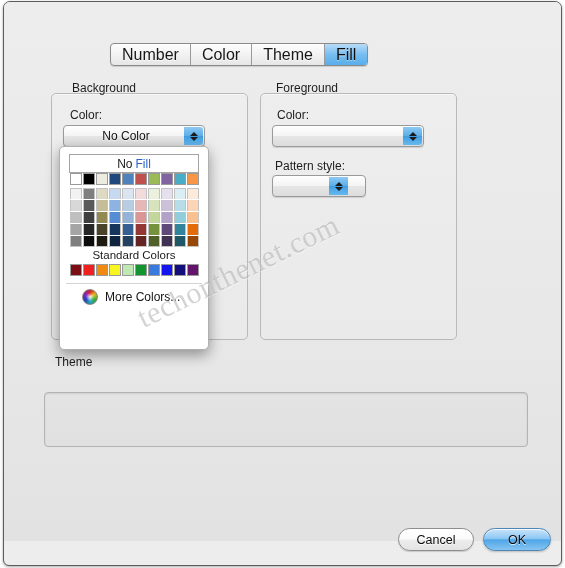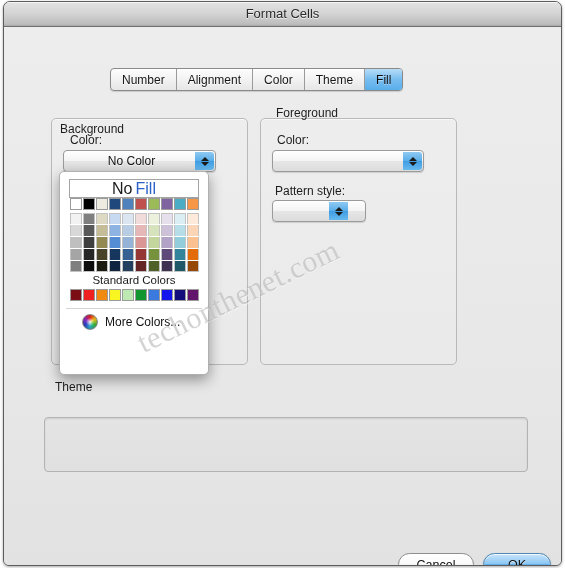--- a/index.html
+++ b/index.html
@@ -56,21 +56,21 @@
     border-radius: 4px;
     background: linear-gradient(to bottom, #fdfdfd 0%, #f2f2f2 50%, #e6e6e6 100%);
     box-shadow: 0 1px 1px rgba(0,0,0,.14), inset 0 1px 0 #ffffff;
     overflow: hidden;
     z-index: 5;
   }
   .tab {
     position: relative;
     display: flex; align-items: center; justify-content: center;
     padding: 0 11px;
-    font-size: 12px;
+    font-size: 16px;
     color: #161616;
     border-right: 1px solid #9a9a9a;
     text-shadow: 0 1px 0 rgba(255,255,255,.8);
   }
   .tab:last-child { border-right: none; }
   .tab.selected {
     background: linear-gradient(to bottom, #b8dcf7 0%, #77bdf0 50%, #59aeea 100%);
     color: #0b0b0b;
     text-shadow: 0 1px 0 rgba(255,255,255,.45);
   }
@@ -85,21 +85,21 @@
   }
   .group-label {
     position: absolute;
     font-size: 12px;
     color: #1d1d1d;
     background: transparent;
     padding: 0 4px;
     z-index: 4;
   }
   #bg-group  { left: 47px;  top: 91px;  width: 197px; height: 247px; }
-  #bg-label  { left: 52px;  top: 79px; margin-top: 16px; }
+  #bg-label  { left: 64px;  top: 79px; }
   #fg-group  { left: 256px; top: 91px;  width: 197px; height: 247px; }
   #fg-label  { left: 268px; top: 79px; }
   #sample-group { left: 40px; top: 390px; width: 484px; height: 55px;
       border:1px solid #b3b3b3; border-radius:4px;
       background: linear-gradient(to bottom,#e4e4e4,#e0e0e0);
       box-shadow: inset 0 1px 2px rgba(0,0,0,.10); }
   #sample-label { left: 47px; top: 353px; font-weight: normal; }
 
   .field-label {
     position: absolute;
@@ -132,21 +132,21 @@
     border-radius: 0 3px 3px 0;
     background: linear-gradient(to bottom, #8fc9f2 0%, #5aaee9 48%, #3f9ee3 52%, #67b9ee 100%);
     display: flex; flex-direction: column;
     align-items: center; justify-content: center;
     gap: 1px;
   }
   .arrows .up, .arrows .dn { width: 0; height: 0; border-left: 4px solid transparent; border-right: 4px solid transparent; }
   .arrows .up { border-bottom: 4px solid #1b1b1b; }
   .arrows .dn { border-top: 4px solid #1b1b1b; }
 
-  #bg-color-popup   { left: 59px;  top: 123px; width: 153px; }
+  #bg-color-popup   { left: 59px;  top: 123px; width: 142px; }
   #fg-color-popup   { left: 268px; top: 123px; width: 152px; }
   #pattern-popup    { left: 268px; top: 173px; width: 94px; }
   #pattern-popup .pv { padding-right: 0; }
   #pattern-popup .arrows {
     left: 56px; right: auto; width: 19px; border-radius: 0;
   }
   #bg-color-label { left: 66px;  top: 106px; }
   #fg-color-label { left: 273px; top: 106px; }
   #pattern-label  { left: 271px; top: 157px; }
 
@@ -161,21 +161,21 @@
     box-shadow: 0 5px 14px rgba(0,0,0,.38);
     z-index: 20;
     padding: 7px 0 0 0;
   }
   .nofill-item {
     margin: 0 9px;
     height: 19px;
     border: 1px solid #a4a4a4;
     background: #fff;
     display: flex; align-items: center; justify-content: center;
-    font-size: 16px;
+    font-size: 12px;
     color: #1a1a1a;
   }
   .nofill-item .hl { color: #2a62c8; margin-left: 3px; }
   .menu-heading {
     text-align: center;
     font-size: 11.5px;
     color: #1b1b1b;
     margin-top: 7px;
     margin-bottom: 3px;
   }
@@ -250,29 +250,25 @@
     z-index: 30;
     font-family: "Liberation Serif", serif;
     text-shadow: 0 1px 0 rgba(255,255,255,.5);
   }
 </style>
 </head>
 <body>
 
 <div class="window">
 
-  <div class="titlebar">
-    <div class="title-text">Format Cells</div>
-  </div>
 
   <div class="body-area">
 
     <div class="tabbar" id="tabbar">
         <div class="tab">Number</div>
-        <div class="tab">Alignment</div>
         <div class="tab">Color</div>
         <div class="tab">Theme</div>
         <div class="tab selected">Fill</div>
       </div>
 
     <div class="groupbox" id="bg-group"></div>
     <div class="group-label" id="bg-label">Background</div>
     <div class="field-label" id="bg-color-label">Color:</div>
     <div class="popup" id="bg-color-popup">
       <span class="pv">No Color</span>

